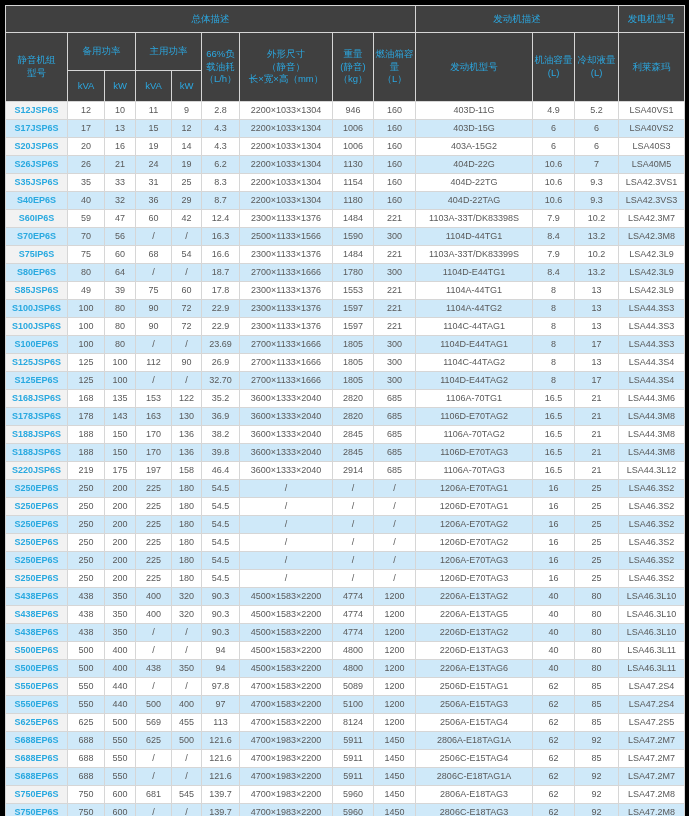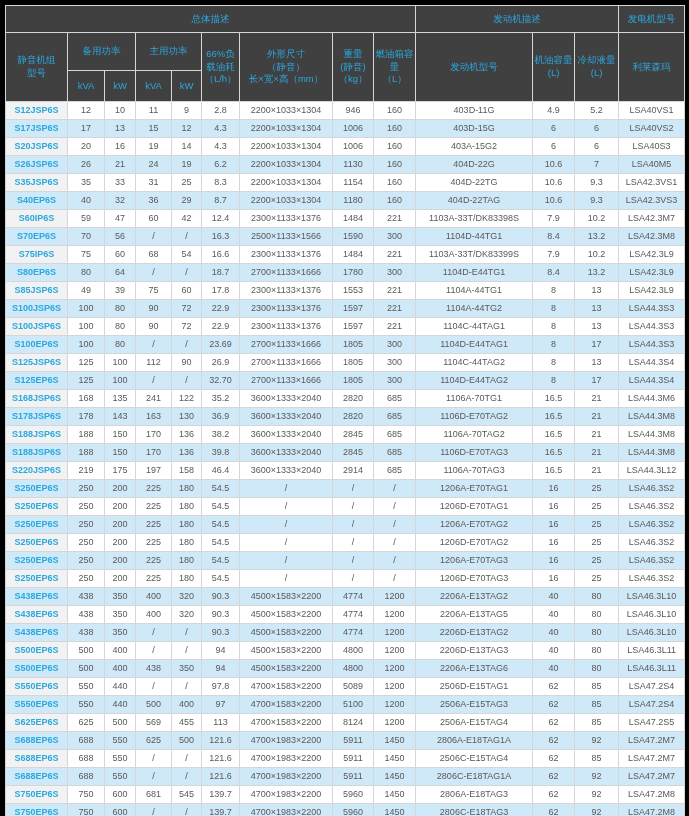--- a/index.html
+++ b/index.html
@@ -326,21 +326,21 @@
           <td>300</td>
           <td>1104D-E44TAG2</td>
           <td>8</td>
           <td>17</td>
           <td>LSA44.3S4</td>
         </tr>
         <tr>
           <td class="model">S168JSP6S</td>
           <td>168</td>
           <td>135</td>
-          <td>241</td>
+          <td>153</td>
           <td>122</td>
           <td>35.2</td>
           <td>3600×1333×2040</td>
           <td>2820</td>
           <td>685</td>
           <td>1106A-70TG1</td>
           <td>16.5</td>
           <td>21</td>
           <td>LSA44.3M6</td>
         </tr>

